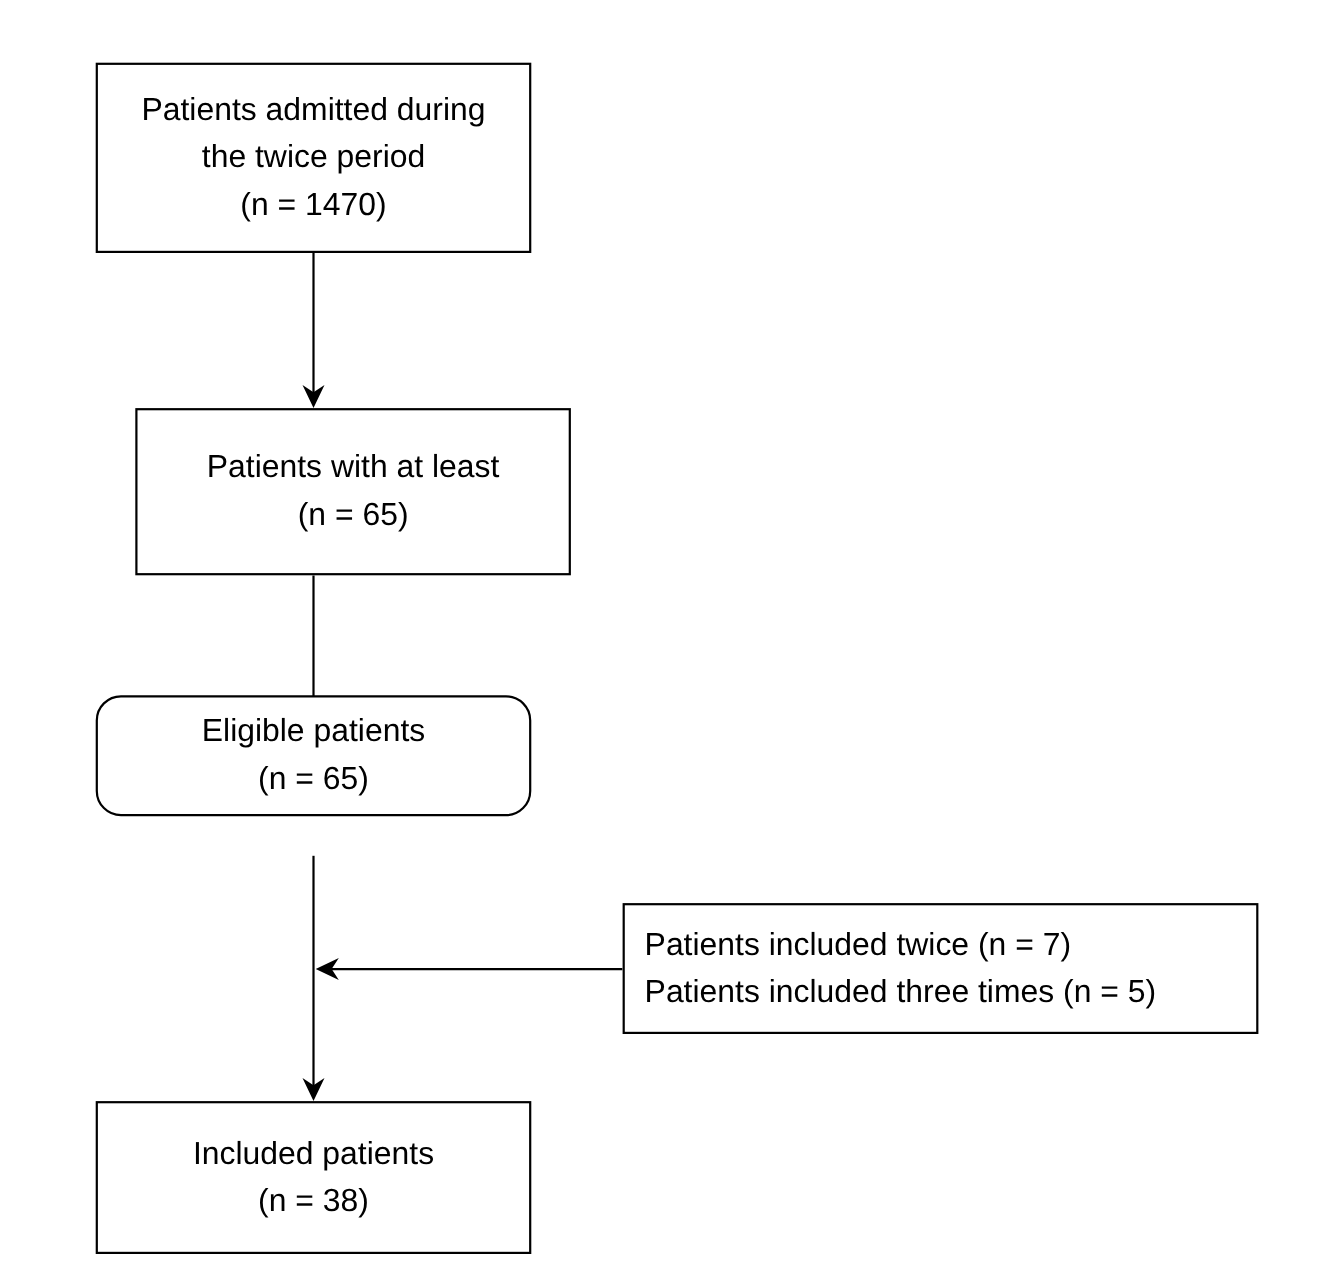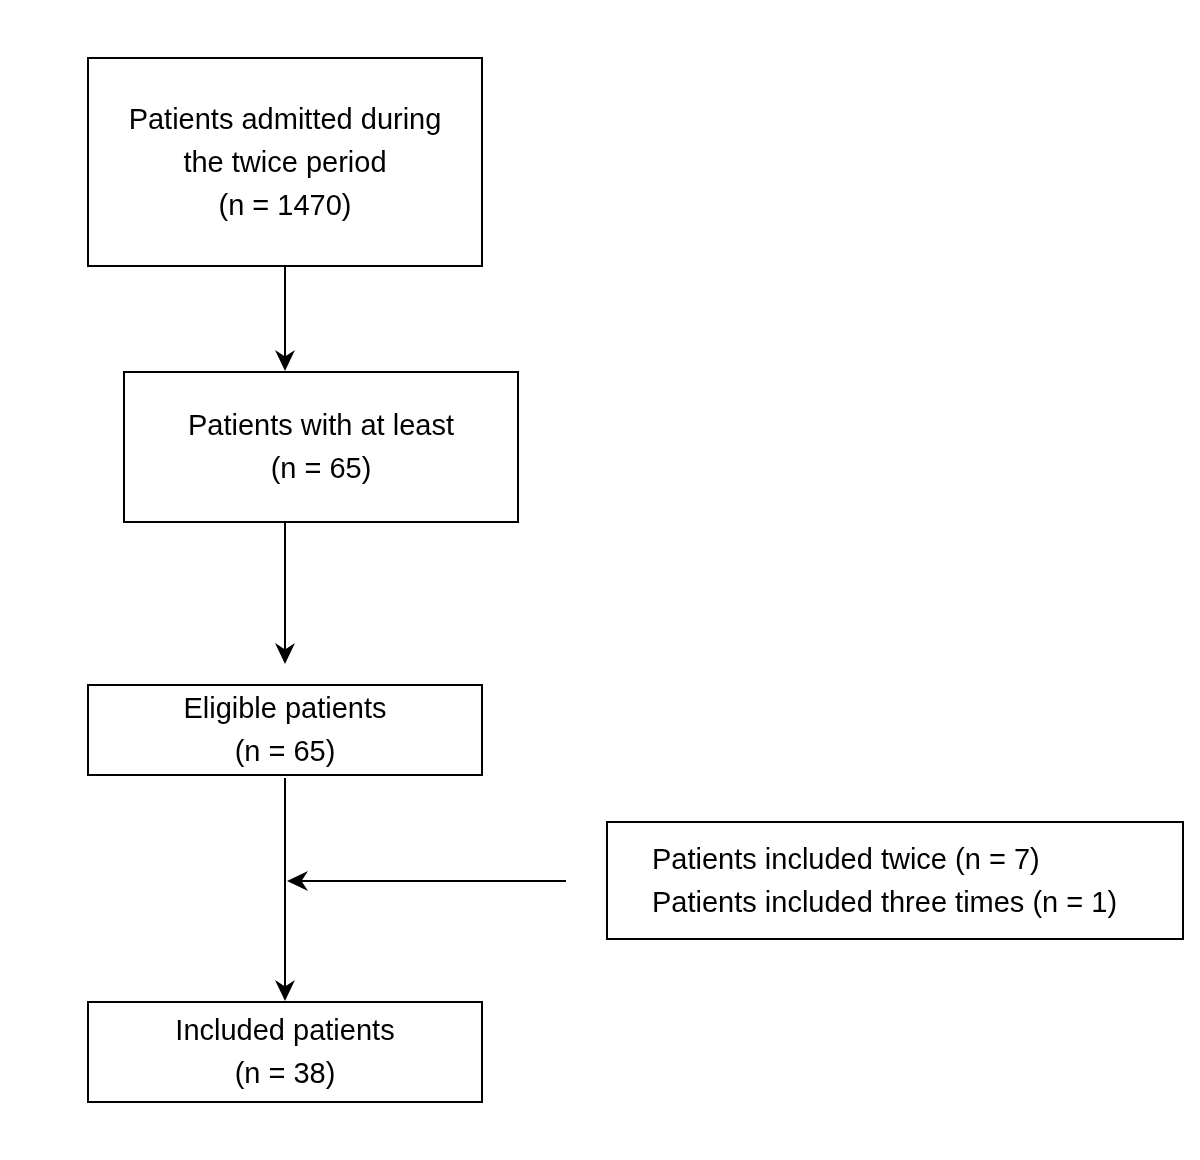--- a/index.html
+++ b/index.html
@@ -25,31 +25,30 @@
     flex-direction: column;
     justify-content: center;
     align-items: center;
     text-align: center;
     font-size: 29px;
     line-height: 43px;
   }
   .flow-box .line {
     white-space: nowrap;
   }
-  #box-admitted      { left: 87px;  top: 57px;   width: 396px; height: 210px; }
+  #box-admitted      { left: 87px;  top: 57px;   width: 396px; height: 173px; }
   #box-prescription  { left: 87px;  top: 371px;  width: 396px; height: 152px; margin-left: 36px; }
-  #box-eligible      { left: 87px;  top: 684px;  width: 396px; height: 92px; }
-  #box-included      { left: 87px;  top: 1001px; width: 396px; height: 102px; }
+  #box-eligible      { left: 87px;  top: 632px;  width: 396px; height: 110px; border-radius: 23px; }
+  #box-included      { left: 87px;  top: 1001px; width: 396px; height: 139px; }
   #box-exclusion {
     left: 566px; top: 821px; width: 578px; height: 119px;
     align-items: flex-start;
     text-align: left;
-    padding-left: 44px;
+    padding-left: 18px;
     padding-right: 8px;
-    margin-left: 40px;
   }
   #connector-layer {
     position: absolute;
     left: 0;
     top: 0;
     width: 1200px;
     height: 1160px;
     pointer-events: none;
   }
 </style>
@@ -97,16 +96,16 @@
     <div class="line">(n = 65)</div>
   </div>
 
   <div class="flow-box" id="box-included">
     <div class="line">Included patients</div>
     <div class="line">(n = 38)</div>
   </div>
 
   <div class="flow-box" id="box-exclusion">
     <div class="line">Patients included twice (n = 7)</div>
-    <div class="line">Patients included three times (n = 1)</div>
+    <div class="line">Patients included three times (n = 5)</div>
   </div>
 
 </div>
 
 </body></html>

